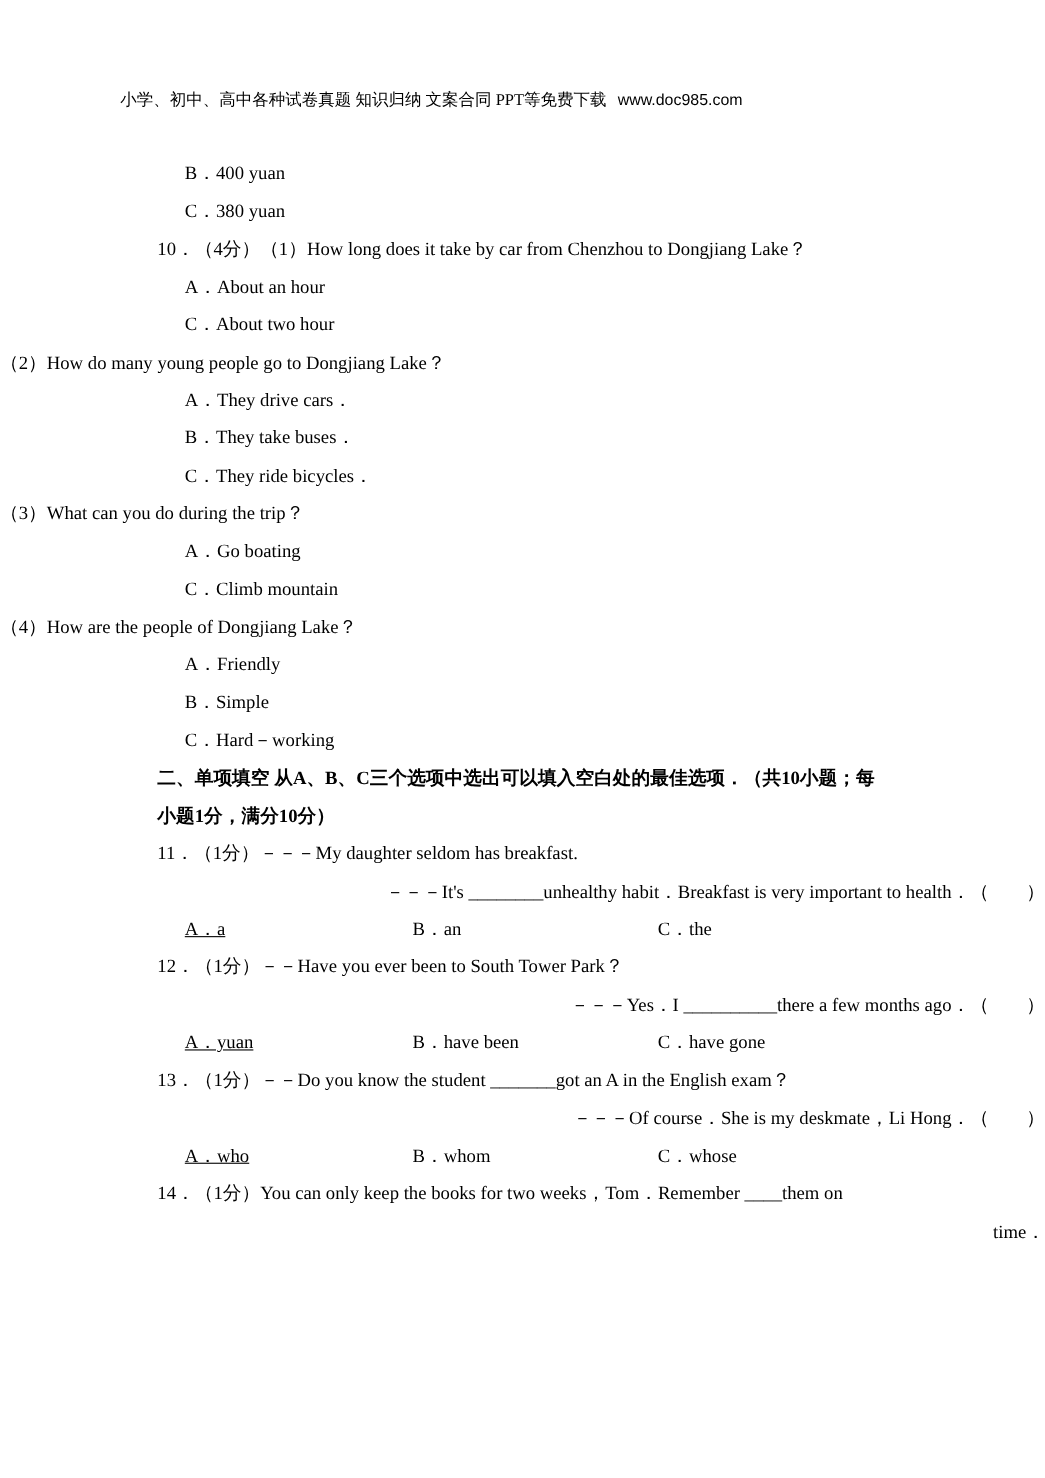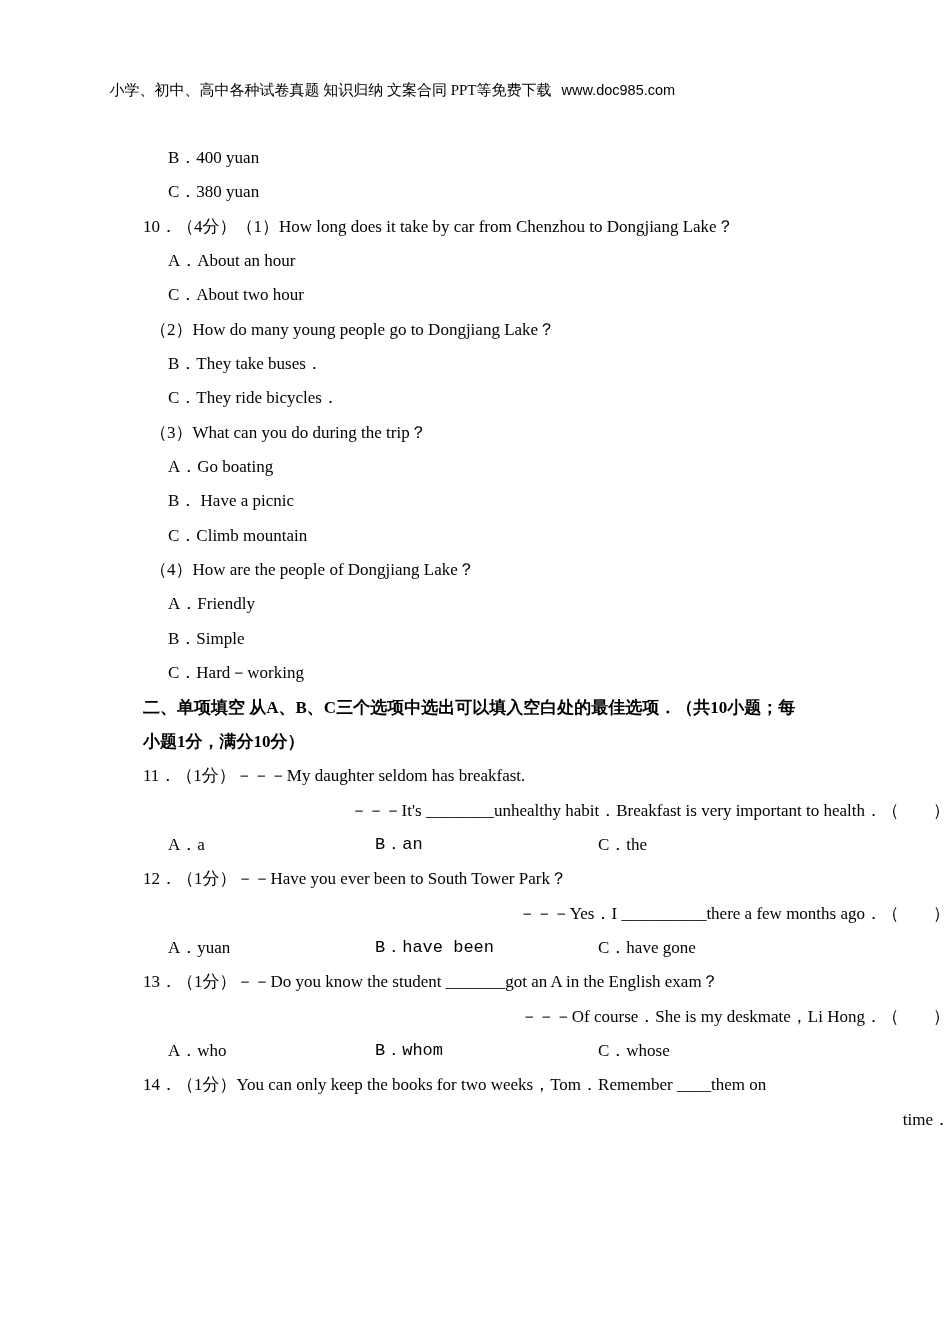--- a/index.html
+++ b/index.html
@@ -25,48 +25,48 @@
     position: absolute;
     top: 141px; left: 0;
     width: 950px;
   }
   .line {
     line-height: 34.35px;
     white-space: pre;
   }
   .q    { padding-left: 143px; }   
   .opt  { padding-left: 168px; }   
-  .sub  { padding-left: 150px; }   
+  .sub  { }   
   .cont { padding-left: 76px; text-align: right; }   
   .heading { padding-left: 143px; font-weight: bold; }
   .optrow { padding-left: 168px; display: flex; }
-  .optrow .col-a { width: 207px; }
-  .optrow .col-b { width: 223px; font-family: Liberation Mono, monospace; }
+  .optrow .col-a { width: 207px; text-decoration: underline; }
+  .optrow .col-b { width: 223px; }
   .optrow .col-c { flex: 1; }
 </style>
 </head>
 <body>
 
 <div class="header">
   <span>小学、初中、高中各种试卷真题 知识归纳 文案合同 PPT等免费下载</span><span class="url">www.doc985.com</span>
 </div>
 
 <div class="content">
   <div class="line opt">B．400 yuan</div>
   <div class="line opt">C．380 yuan</div>
 
   <div class="line q">10．（4分）（1）How long does it take by car from Chenzhou to Dongjiang Lake？</div>
   <div class="line opt">A．About an hour</div>
   <div class="line opt">C．About two hour</div>
   <div class="line sub">（2）How do many young people go to Dongjiang Lake？</div>
+  <div class="line opt">A．They drive cars．</div>
   <div class="line opt">B．They take buses．</div>
   <div class="line opt">C．They ride bicycles．</div>
   <div class="line sub">（3）What can you do during the trip？</div>
   <div class="line opt">A．Go boating</div>
-  <div class="line opt">B． Have a picnic</div>
   <div class="line opt">C．Climb mountain</div>
   <div class="line sub">（4）How are the people of Dongjiang Lake？</div>
   <div class="line opt">A．Friendly</div>
   <div class="line opt">B．Simple</div>
   <div class="line opt">C．Hard－working</div>
 
   <div class="line heading">二、单项填空 从A、B、C三个选项中选出可以填入空白处的最佳选项．（共10小题；每</div>
   <div class="line heading">小题1分，满分10分）</div>
 
   <div class="line q">11．（1分）－－－My daughter seldom has breakfast.</div>

